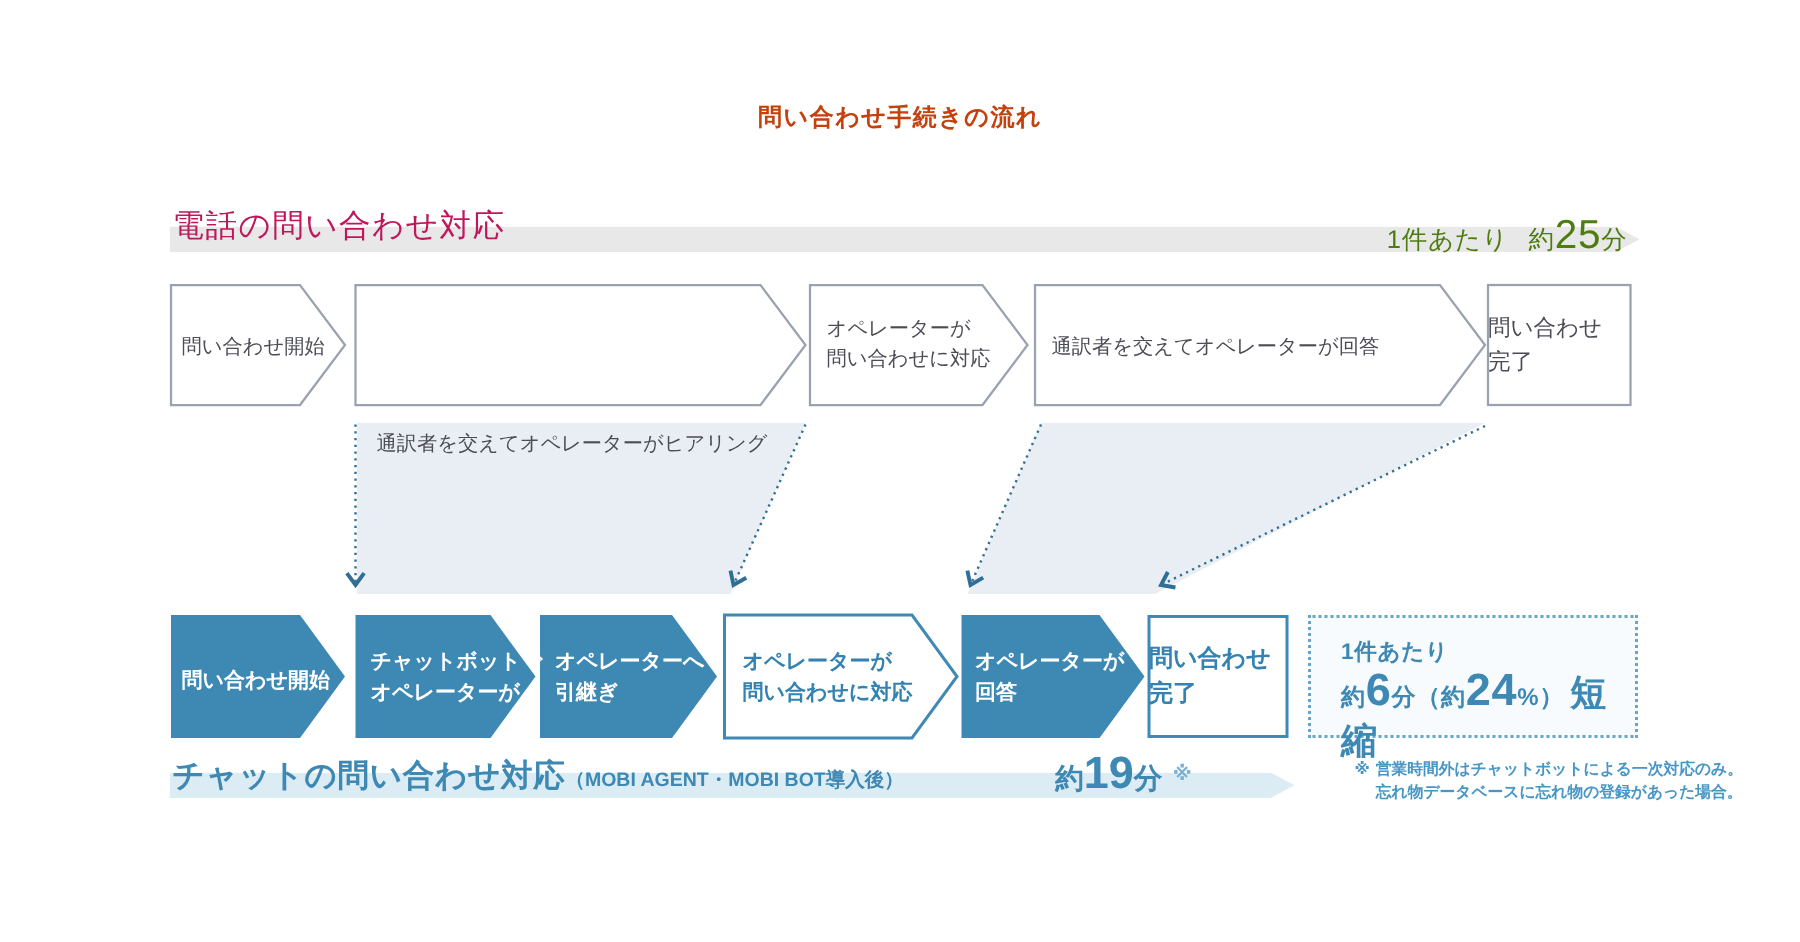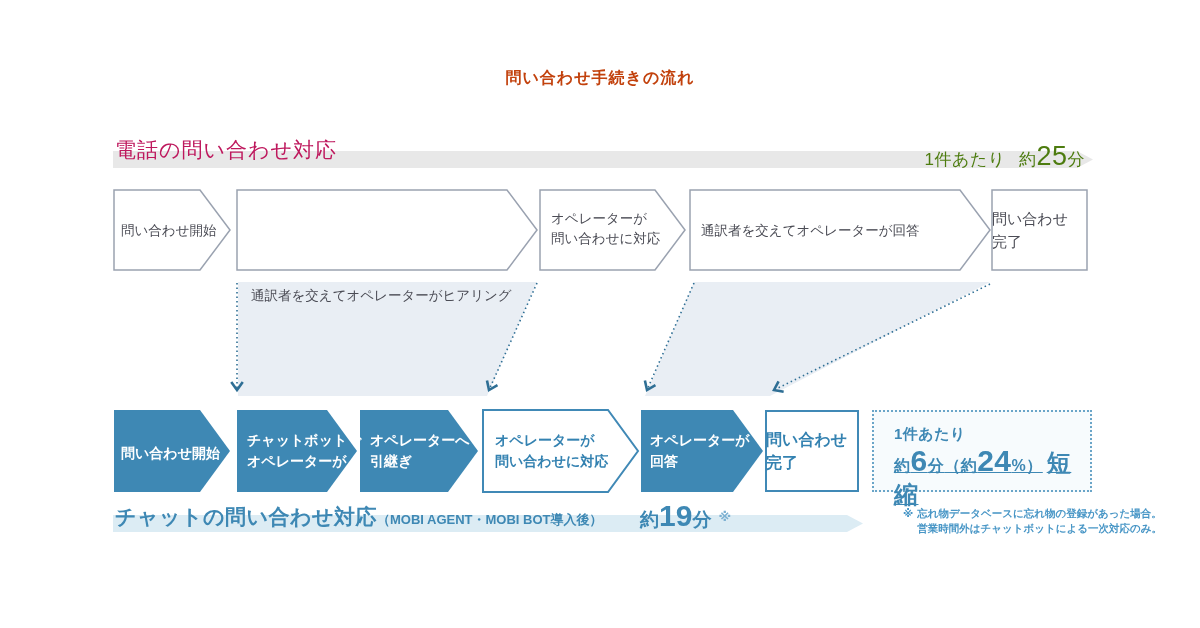--- a/index.html
+++ b/index.html
@@ -22,40 +22,40 @@
   .section-header-chat{
     left:115px;top:503px;font-size:21px;color:#3e88b4;letter-spacing:0.5px;font-weight:bold;
   }
   .section-header-chat .note{font-size:13px;font-weight:bold;letter-spacing:0;}
   .time-phone{
     left:880px;top:141px;width:205px;text-align:right;color:#4d7c0f;
     font-size:17px;letter-spacing:0.5px;
   }
   .time-phone .num{font-size:27px;}
   .time-chat{
-    left:640px;top:499px;width:218px;text-align:left;color:#3e88b4;
+    left:640px;top:499px;width:218px;text-align:center;color:#3e88b4;
     font-size:19px;font-weight:bold;
   }
   .time-chat .num{font-size:30px;}
   .time-chat .ast{font-size:13px;color:#7db1d2;position:relative;top:-5px;margin-left:7px;}
   
   .lbl{line-height:1.5;white-space:nowrap;}
   .lbl span{display:block;}
   .lbl-top{font-size:13.5px;color:#4b4c55;}
   .lbl-bot{font-size:14px;font-weight:bold;color:#ffffff;}
   .lbl-bot-outline{font-size:14px;font-weight:bold;color:#3482b1;}
   .lbl-center{}
   
   .savings{
     left:872px;top:410px;width:220px;height:82px;box-sizing:border-box;
     border:2px dotted #6aa5c8;background:#f7fbfd;
     padding:13px 0 0 20px;color:#3e88b4;
   }
   .savings .l1{font-size:15px;font-weight:bold;letter-spacing:0.5px;}
-  .savings .l2{font-size:16px;font-weight:bold;margin-top:0px;letter-spacing:0.5px;text-decoration:underline;}
+  .savings .l2{font-size:16px;font-weight:bold;margin-top:0px;letter-spacing:0.5px;}
   .savings .big{font-size:30px;}
   .savings .shrink{font-size:24px;margin-left:4px;}
   
   .footnote{
     left:903px;top:506px;display:flex;gap:4px;
     font-size:10.5px;font-weight:bold;color:#4896c6;line-height:1.4;
   }
   .svg-layer{left:0;top:0;}
 </style>
 </head>
@@ -154,18 +154,18 @@
   <div class="abs section-header-chat">
     <span>チャットの問い合わせ対応</span><span class="note">（MOBI AGENT・MOBI BOT導入後）</span>
   </div>
   <div class="abs time-chat">
     <span>約</span><span class="num">19</span><span>分</span><span class="ast">※</span>
   </div>
 
   <div class="abs footnote">
     <span>※</span>
     <span>
+      <span style="display:block;">営業時間外はチャットボットによる一次対応のみ。</span>
       <span style="display:block;">忘れ物データベースに忘れ物の登録があった場合。</span>
-      <span style="display:block;">営業時間外はチャットボットによる一次対応のみ。</span>
     </span>
   </div>
 
 </div>
 
 </body></html>

